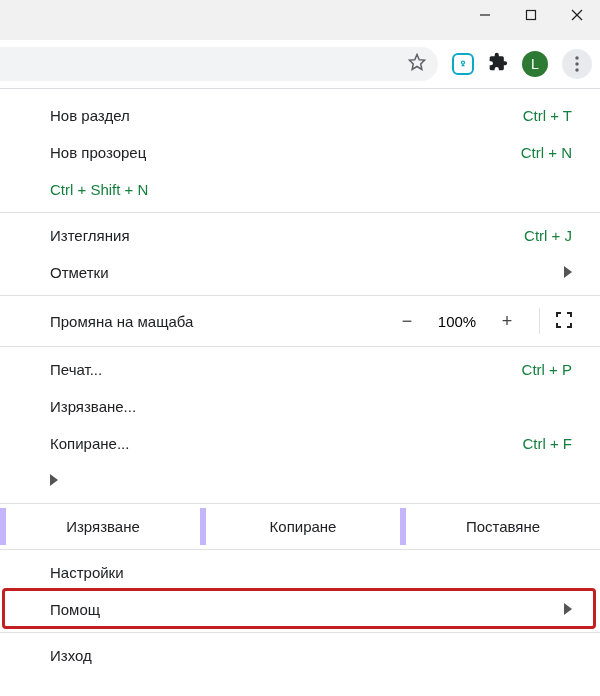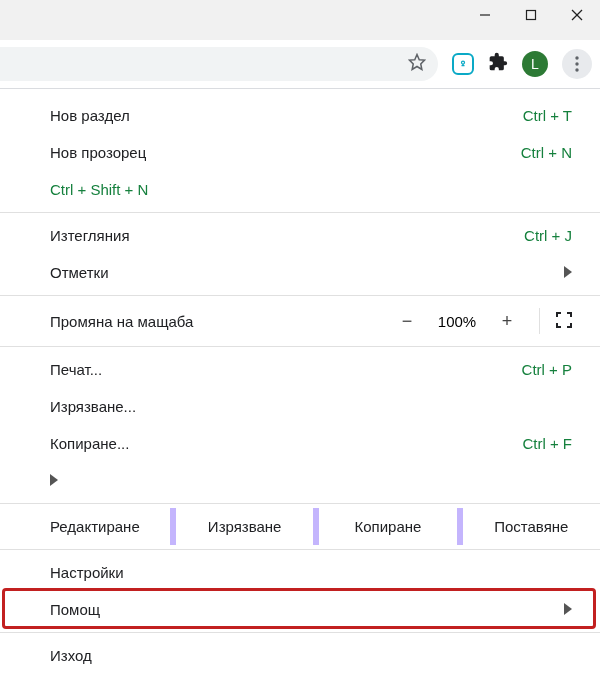--- a/index.html
+++ b/index.html
@@ -163,21 +163,20 @@
     <span class="sub-arrow">
       <svg width="8" height="12" viewBox="0 0 8 12">
           <polygon points="0,0 8,6 0,12" fill="#555"></polygon>
         </svg>
     </span>
   </div>
 
   <div class="menu-divider"></div>
 
   <div class="edit-row">
-    <div class="edit-label-cell">Редактиране</div>
     <div class="edit-cell">Изрязване</div>
     <div class="edit-cell">Копиране</div>
     <div class="edit-cell">Поставяне</div>
   </div>
 
   <div class="menu-divider"></div>
 
   <div class="menu-item" id="settings-item">
     <span>Настройки</span>
   </div>

